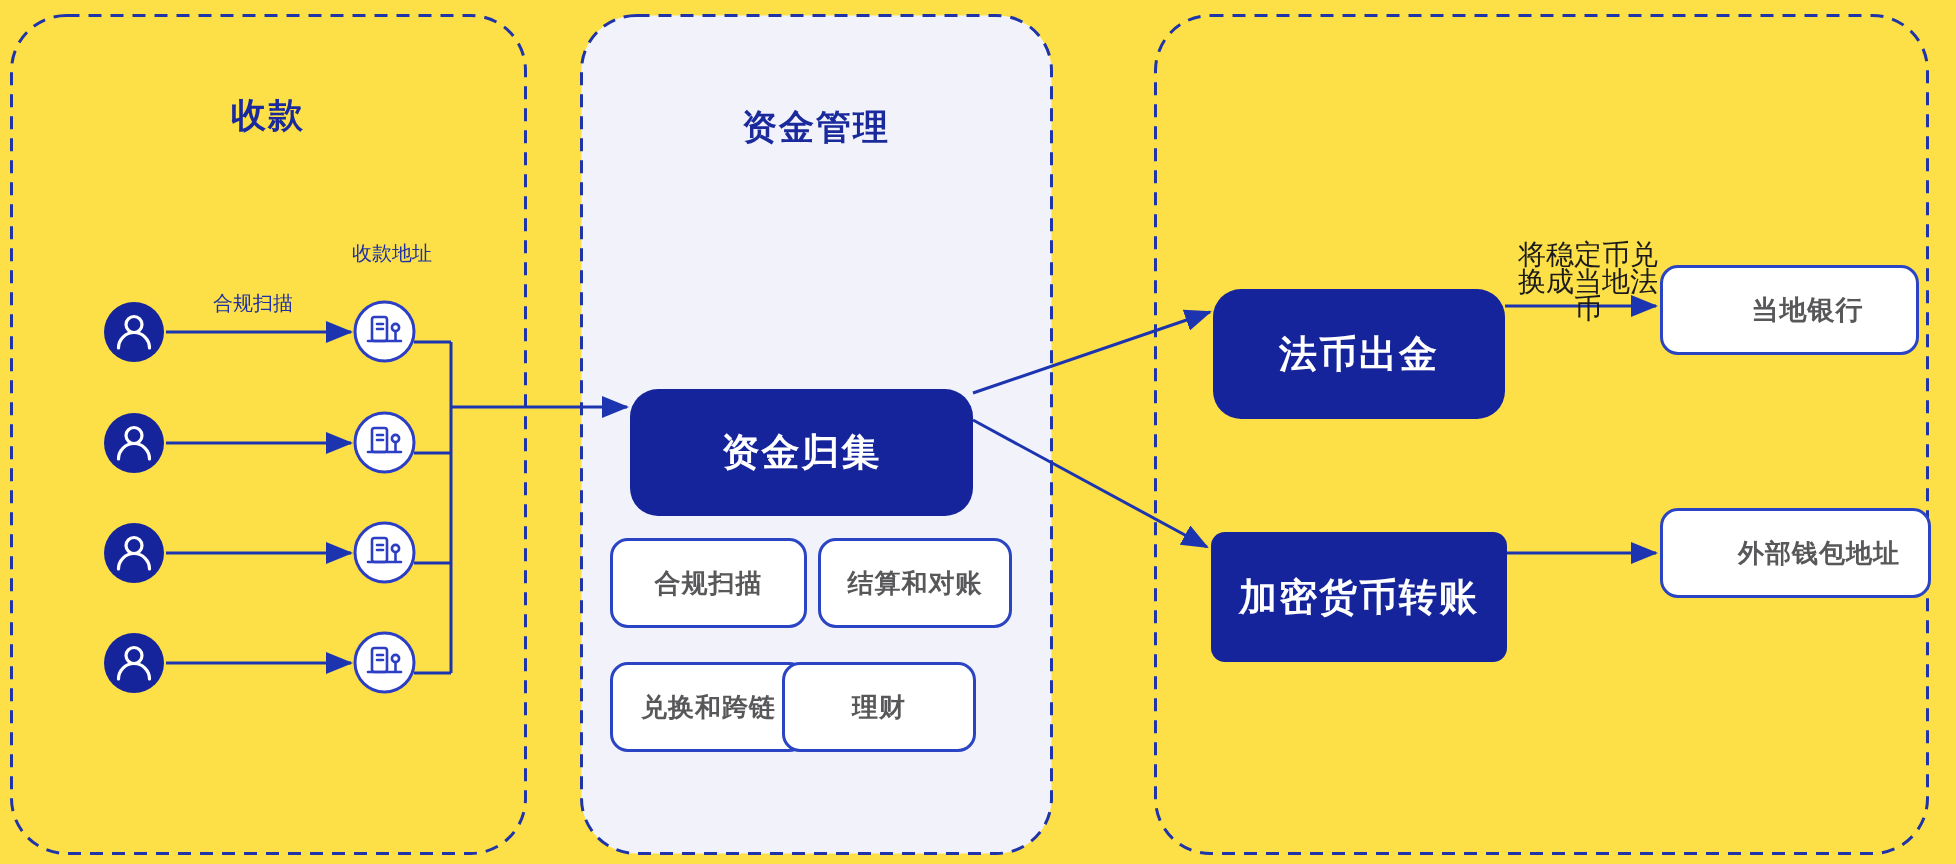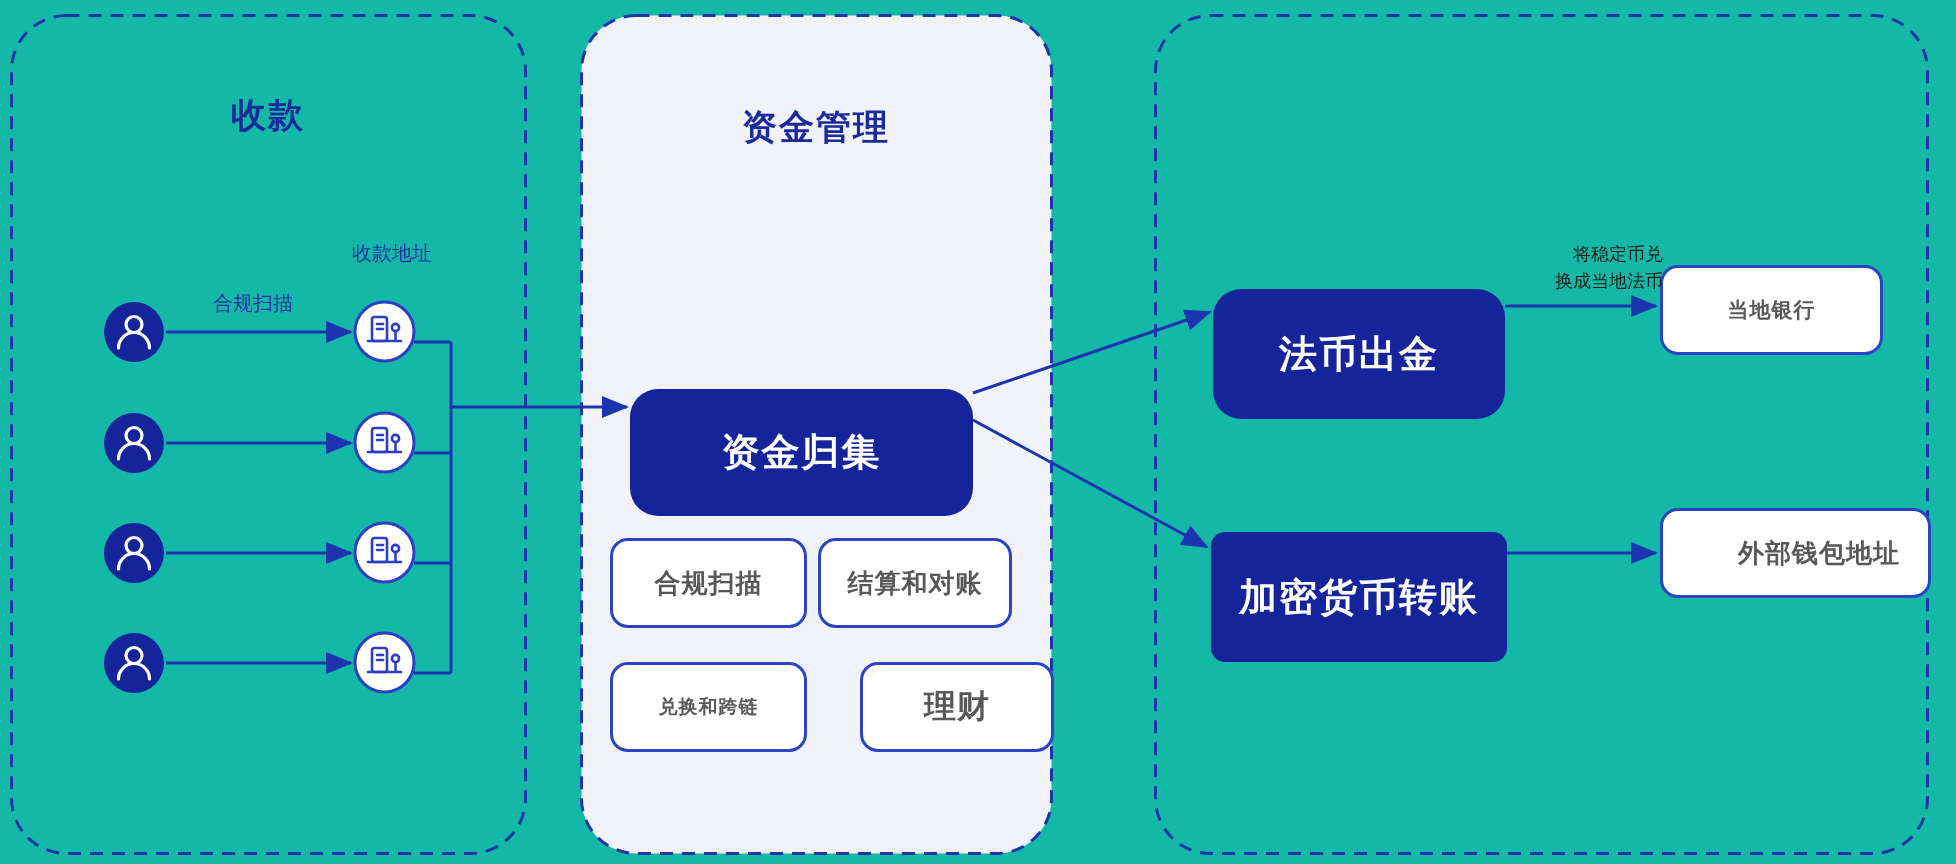--- a/index.html
+++ b/index.html
@@ -1,26 +1,26 @@
 <!DOCTYPE html>
 <html><head>
 <meta charset="utf-8">
 <style>
   html,body{margin:0;padding:0;background:#ffffff;}
   body{font-family:"Liberation Sans",sans-serif;}
-  .canvas{position:relative;width:1956px;height:864px;background:#14b8a6;overflow:hidden;}
+  .canvas{position:relative;width:1956px;height:864px;background:#fde047;overflow:hidden;}
   .overlay{position:absolute;left:0;top:0;z-index:1;}
   .abs{position:absolute;z-index:2;}
   .panel-title{font-weight:700;font-size:35px;color:#1A2A9C;text-align:center;letter-spacing:2px;}
   .navy-box{position:absolute;z-index:2;background:#15249B;color:#ffffff;font-weight:700;
             display:flex;align-items:center;justify-content:center;border-radius:28px;letter-spacing:2px;margin-top:44px;}
   .outline-box{position:absolute;z-index:2;background:#ffffff;border:3px solid #2A44C4;border-radius:18px;
             color:#58585A;font-weight:700;display:flex;align-items:center;justify-content:center;letter-spacing:1px;}
   .blue-label{position:absolute;z-index:2;color:#1D30A6;font-size:20px;font-weight:500;text-align:center;}
-  .note{position:absolute;z-index:2;color:#1B1B1D;font-size:18px;font-weight:500;line-height:27px;text-align:right;}
+  .note{position:absolute;z-index:2;color:#1B1B1D;font-size:28px;font-weight:500;line-height:27px;text-align:center;}
   .icon{position:absolute;z-index:2;}
   .icon svg{display:block;}
 </style>
 </head>
 <body>
 
 <div class="canvas">
 
   <svg class="overlay" width="1956" height="864" viewBox="0 0 1956 864">
     <defs>
@@ -142,27 +142,27 @@
           <path d="M42.5,31.2 v9.5"></path>
           <path d="M15,41 h33"></path>
         </g>
       </svg>
   </div>
 
   <div class="navy-box" style="left:630px;top:345px;width:343px;height:127px;font-size:38px;">资金归集</div>
 
   <div class="outline-box" style="left:610px;top:538px;width:191px;height:84px;font-size:26px;">合规扫描</div>
   <div class="outline-box" style="left:818px;top:538px;width:188px;height:84px;font-size:26px;">结算和对账</div>
-  <div class="outline-box" style="left:610px;top:662px;width:191px;height:84px;font-size:19px;">兑换和跨链</div>
-  <div class="outline-box" style="left:860px;top:662px;width:188px;height:84px;font-size:32px;">理财</div>
+  <div class="outline-box" style="left:610px;top:662px;width:191px;height:84px;font-size:26px;">兑换和跨链</div>
+  <div class="outline-box" style="left:782px;top:662px;width:188px;height:84px;font-size:26px;">理财</div>
 
   <div class="navy-box" style="left:1213px;top:245px;width:292px;height:130px;font-size:38px;">法币出金</div>
   <div class="navy-box" style="left:1211px;top:488px;width:296px;height:130px;font-size:38px;border-radius:14px;">加密货币转账</div>
 
-  <div class="outline-box" style="left:1660px;top:265px;width:217px;height:84px;font-size:21px;">当地银行</div>
+  <div class="outline-box" style="left:1660px;top:265px;width:217px;height:84px;font-size:27px;padding-left:36px;">当地银行</div>
   <div class="outline-box" style="left:1660px;top:508px;width:218px;height:84px;font-size:26px;padding-left:47px;">外部钱包地址</div>
 
   <div class="note" style="left:1513px;top:241px;width:150px;">
     <div>将稳定币兑</div>
     <div>换成当地法币</div>
   </div>
 
 </div>
 
 </body></html>

